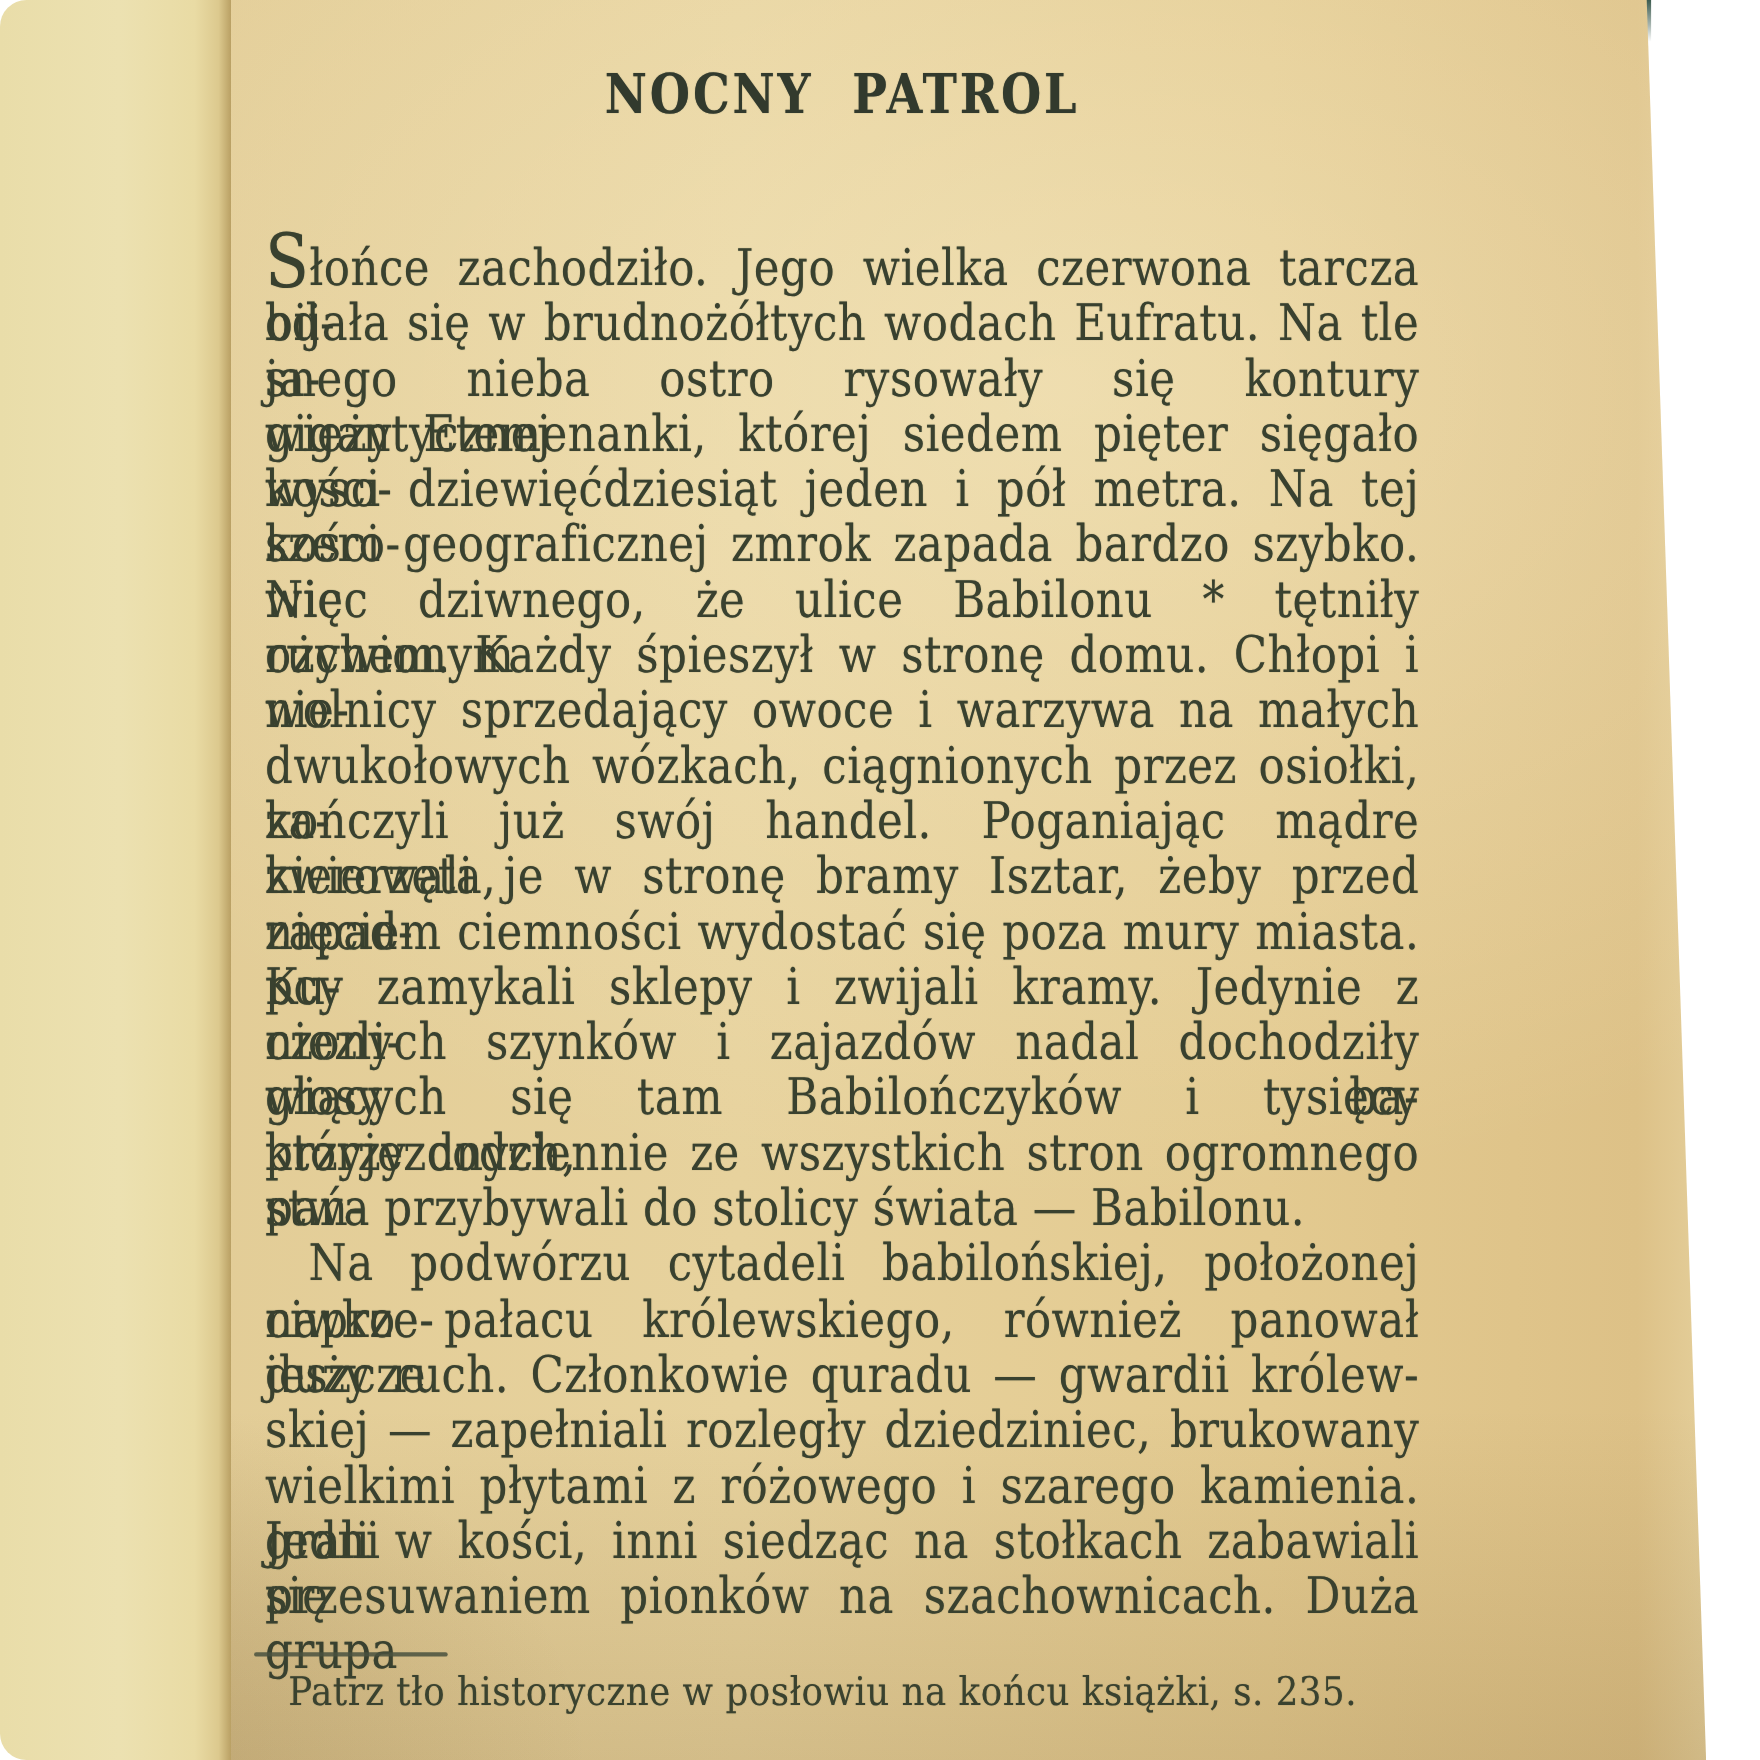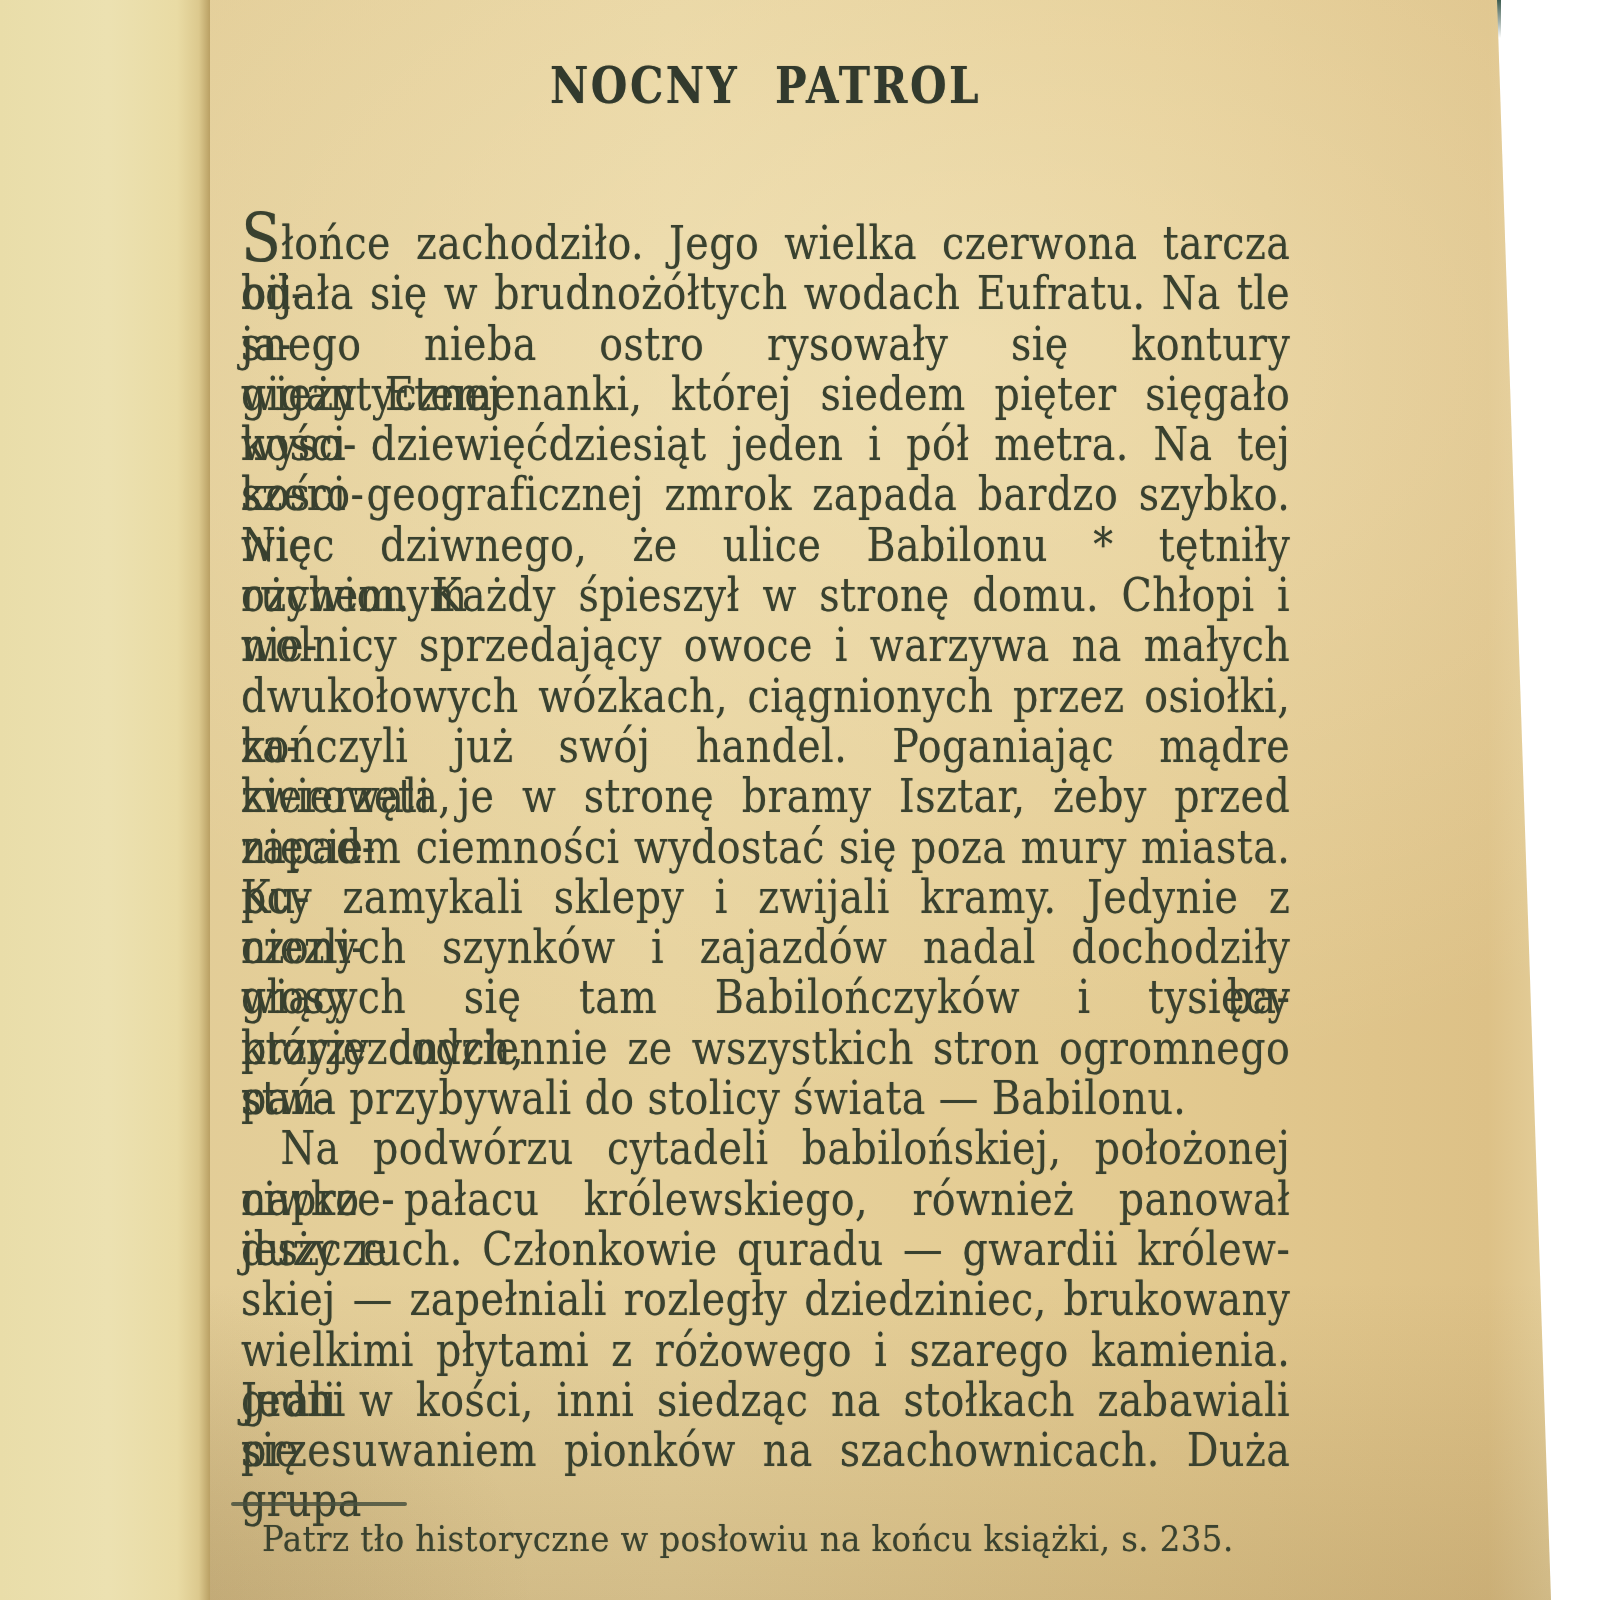--- a/index.html
+++ b/index.html
@@ -2,20 +2,21 @@
 <html><head>
 <meta charset="utf-8">
 <style>
   html,body{margin:0;padding:0;}
   .stage{
     position:relative;
     width:1600px;height:1600px;
     overflow:hidden;
     background:#ffffff;
     font-family:"DejaVu Serif", serif;
+    border-radius:24px;
   }
   
   .left-page{
     position:absolute;left:0;top:0;width:216px;height:1600px;
     background:linear-gradient(90deg,
       #e9dda9 0%, #ece1b1 50%, #e9dba4 82%,
       #dcc98e 92%, #bba266 97%, #8a7348 100%);
   }
   
   .right-page{

